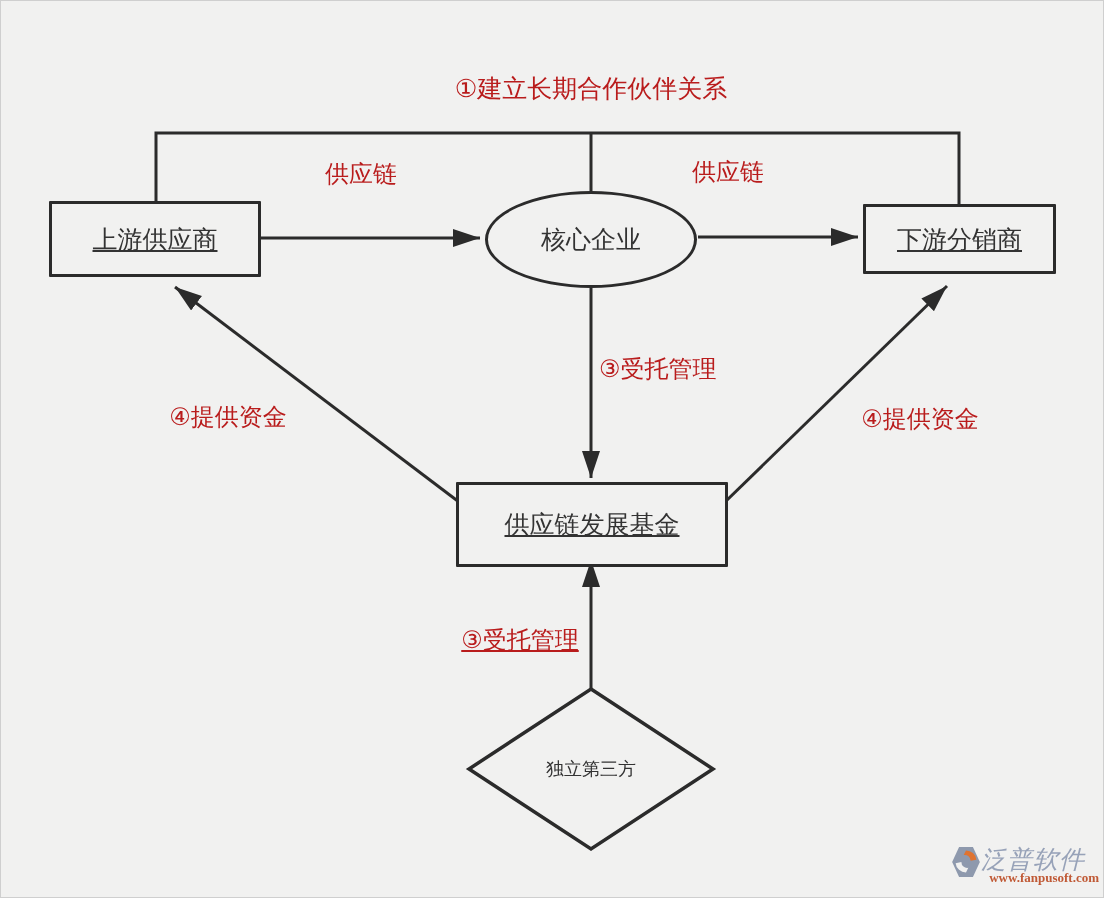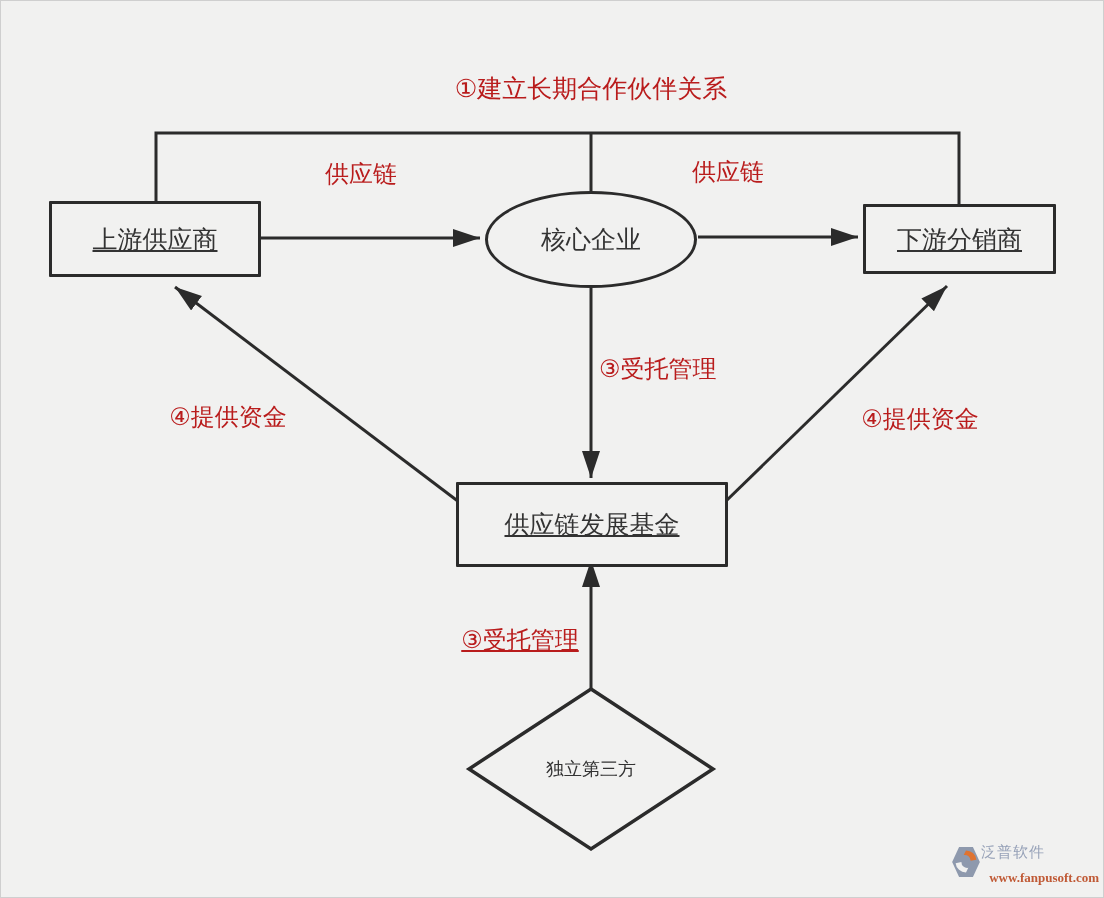--- a/index.html
+++ b/index.html
@@ -37,22 +37,22 @@
     position:absolute;
     transform:translate(-50%,-50%);
     font-size:18px;white-space:nowrap;
   }
   .edge-left-anchor{transform:translate(0,-50%);}
   .watermark{
     position:absolute;right:4px;bottom:8px;width:150px;height:46px;
   }
   .watermark .brand{
     position:absolute;left:32px;top:0;
-    font-size:15px;letter-spacing:1px;
-    color:#97a2b8;white-space:nowrap;
+    font-size:25px;letter-spacing:1px;
+    color:#97a2b8;white-space:nowrap;font-style:italic;
   }
   .watermark .url{
     position:absolute;left:0;top:27px;width:150px;text-align:right;
     font-family:"Liberation Serif","DejaVu Serif",serif;
     font-weight:bold;font-size:13px;
     color:#c05a36;white-space:nowrap;
   }
   .watermark .logo{position:absolute;left:2px;top:2px;}
 </style>
 </head>

